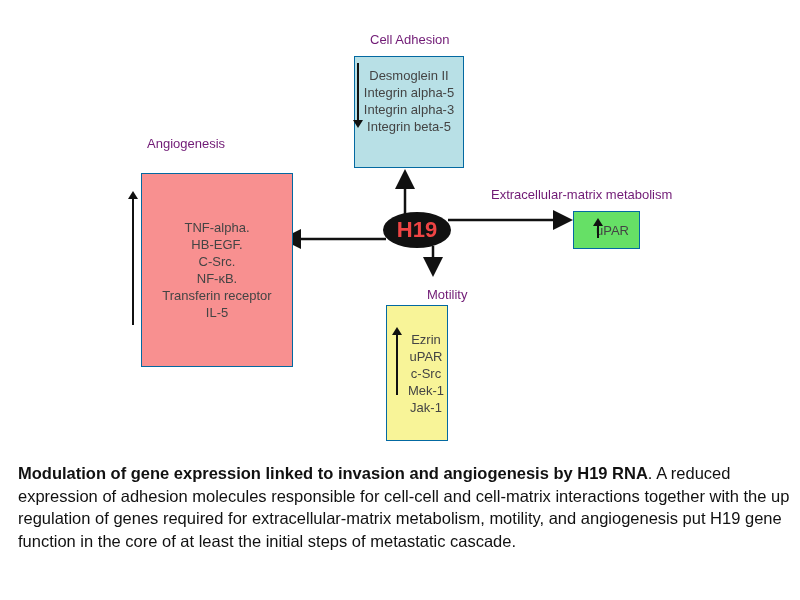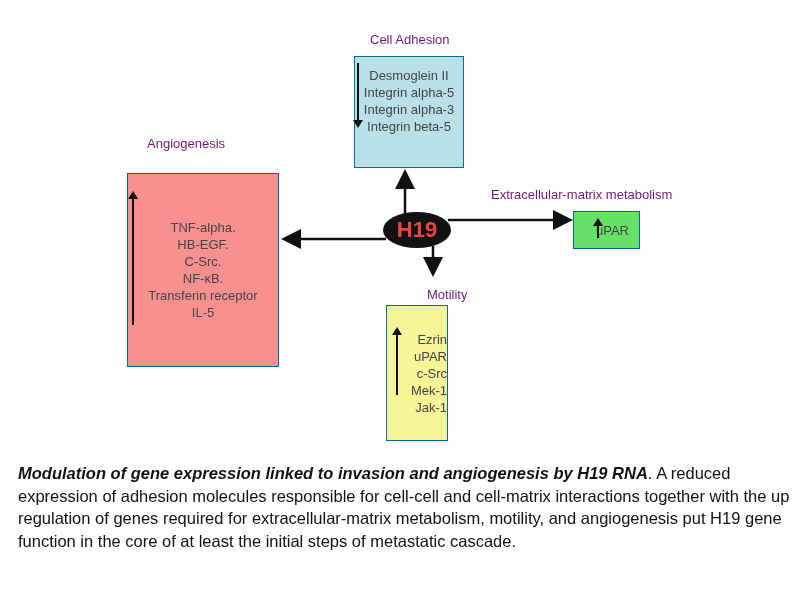--- a/index.html
+++ b/index.html
@@ -6,21 +6,21 @@
   body{width:800px;height:600px;position:relative;overflow:hidden;font-family:"Liberation Sans",sans-serif;}
   .label{position:absolute;font-size:13px;color:#701a75;white-space:nowrap;}
   .box{position:absolute;border:1px solid #0369a1;box-sizing:border-box;display:flex;flex-direction:column;justify-content:center;align-items:center;color:#444;font-size:13px;line-height:17px;text-align:center;}
   .box .item{white-space:nowrap;}
   .uparrow,.downarrow{position:absolute;width:2px;background:#111;}
   .uparrow::before{content:"";position:absolute;left:-4px;top:-6px;border-left:5px solid transparent;border-right:5px solid transparent;border-bottom:8px solid #111;}
   .downarrow::after{content:"";position:absolute;left:-4px;bottom:-6px;border-left:5px solid transparent;border-right:5px solid transparent;border-top:8px solid #111;}
   #hub{position:absolute;left:383px;top:212px;width:68px;height:36px;border-radius:50%;background:#111;color:#ef4444;font-weight:bold;font-size:22px;display:flex;align-items:center;justify-content:center;}
   svg#edges{position:absolute;left:0;top:0;}
   #caption{position:absolute;left:18px;top:462px;width:775px;font-size:16.5px;line-height:22.5px;color:#111;}
-  #caption b{font-weight:bold;font-style:italic;}
+  #caption b{font-weight:bold;}
 </style>
 </head>
 <body>
 
 <svg id="edges" width="800" height="600">
   <defs>
     <marker id="ah" markerWidth="8" markerHeight="8" refX="6" refY="4" orient="auto">
       <path d="M0,0 L8,4 L0,8 z" fill="#111"></path>
     </marker>
   </defs>
@@ -33,38 +33,38 @@
 <div class="label" style="left:370px;top:32px;">Cell Adhesion</div>
 <div class="box" id="box-ca" style="left:354px;top:56px;width:110px;height:112px;background:#b8e0e6;padding-bottom:22px;">
   <div class="item">Desmoglein II</div>
   <div class="item">Integrin alpha-5</div>
   <div class="item">Integrin alpha-3</div>
   <div class="item">Integrin beta-5</div>
 </div>
 <div class="downarrow" style="left:357px;top:63px;height:59px;"></div>
 
 <div class="label" style="left:147px;top:128px;margin-top:8px;">Angiogenesis</div>
-<div class="box" style="left:127px;top:173px;width:152px;height:194px;background:#f89090;">
+<div class="box" style="left:141px;top:173px;width:152px;height:194px;background:#f89090;">
   <div class="item">TNF-alpha.</div>
   <div class="item">HB-EGF.</div>
   <div class="item">C-Src.</div>
   <div class="item">NF-κB.</div>
   <div class="item">Transferin receptor</div>
   <div class="item">IL-5</div>
 </div>
 <div class="uparrow" style="left:132px;top:197px;height:128px;"></div>
 
 <div class="label" style="left:491px;top:187px;">Extracellular-matrix metabolism</div>
 <div class="box" style="left:573px;top:211px;width:67px;height:38px;background:#66e066;padding-left:12px;">
   <div class="item">uPAR</div>
 </div>
 <div class="uparrow" style="left:597px;top:224px;height:14px;"></div>
 
 <div class="label" style="left:402px;top:287px;margin-left:25px;">Motility</div>
-<div class="box" style="left:386px;top:305px;width:62px;height:136px;background:#f8f498;padding-left:18px;align-items:flex-end;">
+<div class="box" style="left:386px;top:305px;width:62px;height:136px;background:#f8f498;padding-left:18px;">
   <div class="item">Ezrin</div>
   <div class="item">uPAR</div>
   <div class="item">c-Src</div>
   <div class="item">Mek-1</div>
   <div class="item">Jak-1</div>
 </div>
 <div class="uparrow" style="left:396px;top:333px;height:62px;"></div>
 
 <div id="hub">H19</div>
 

